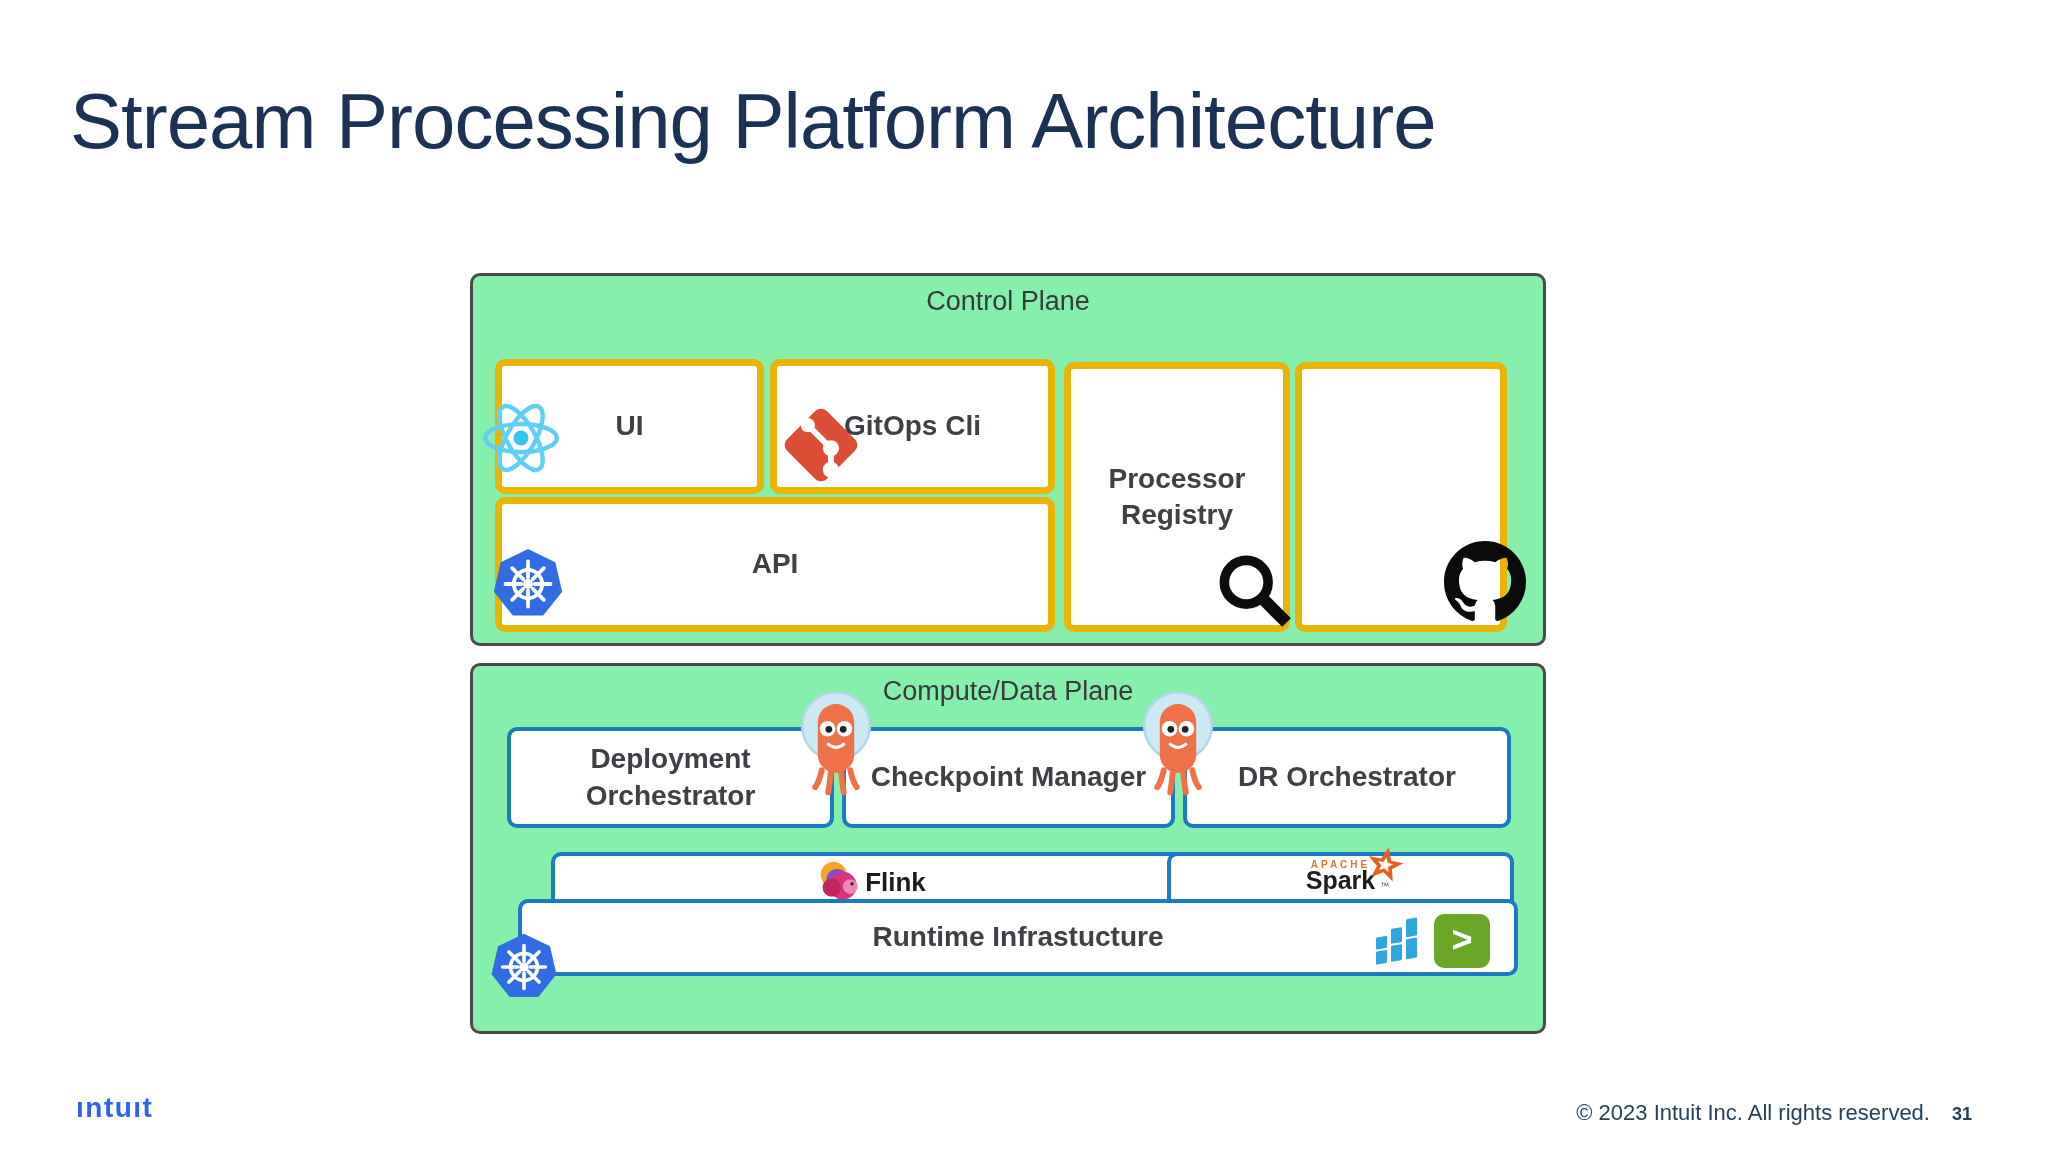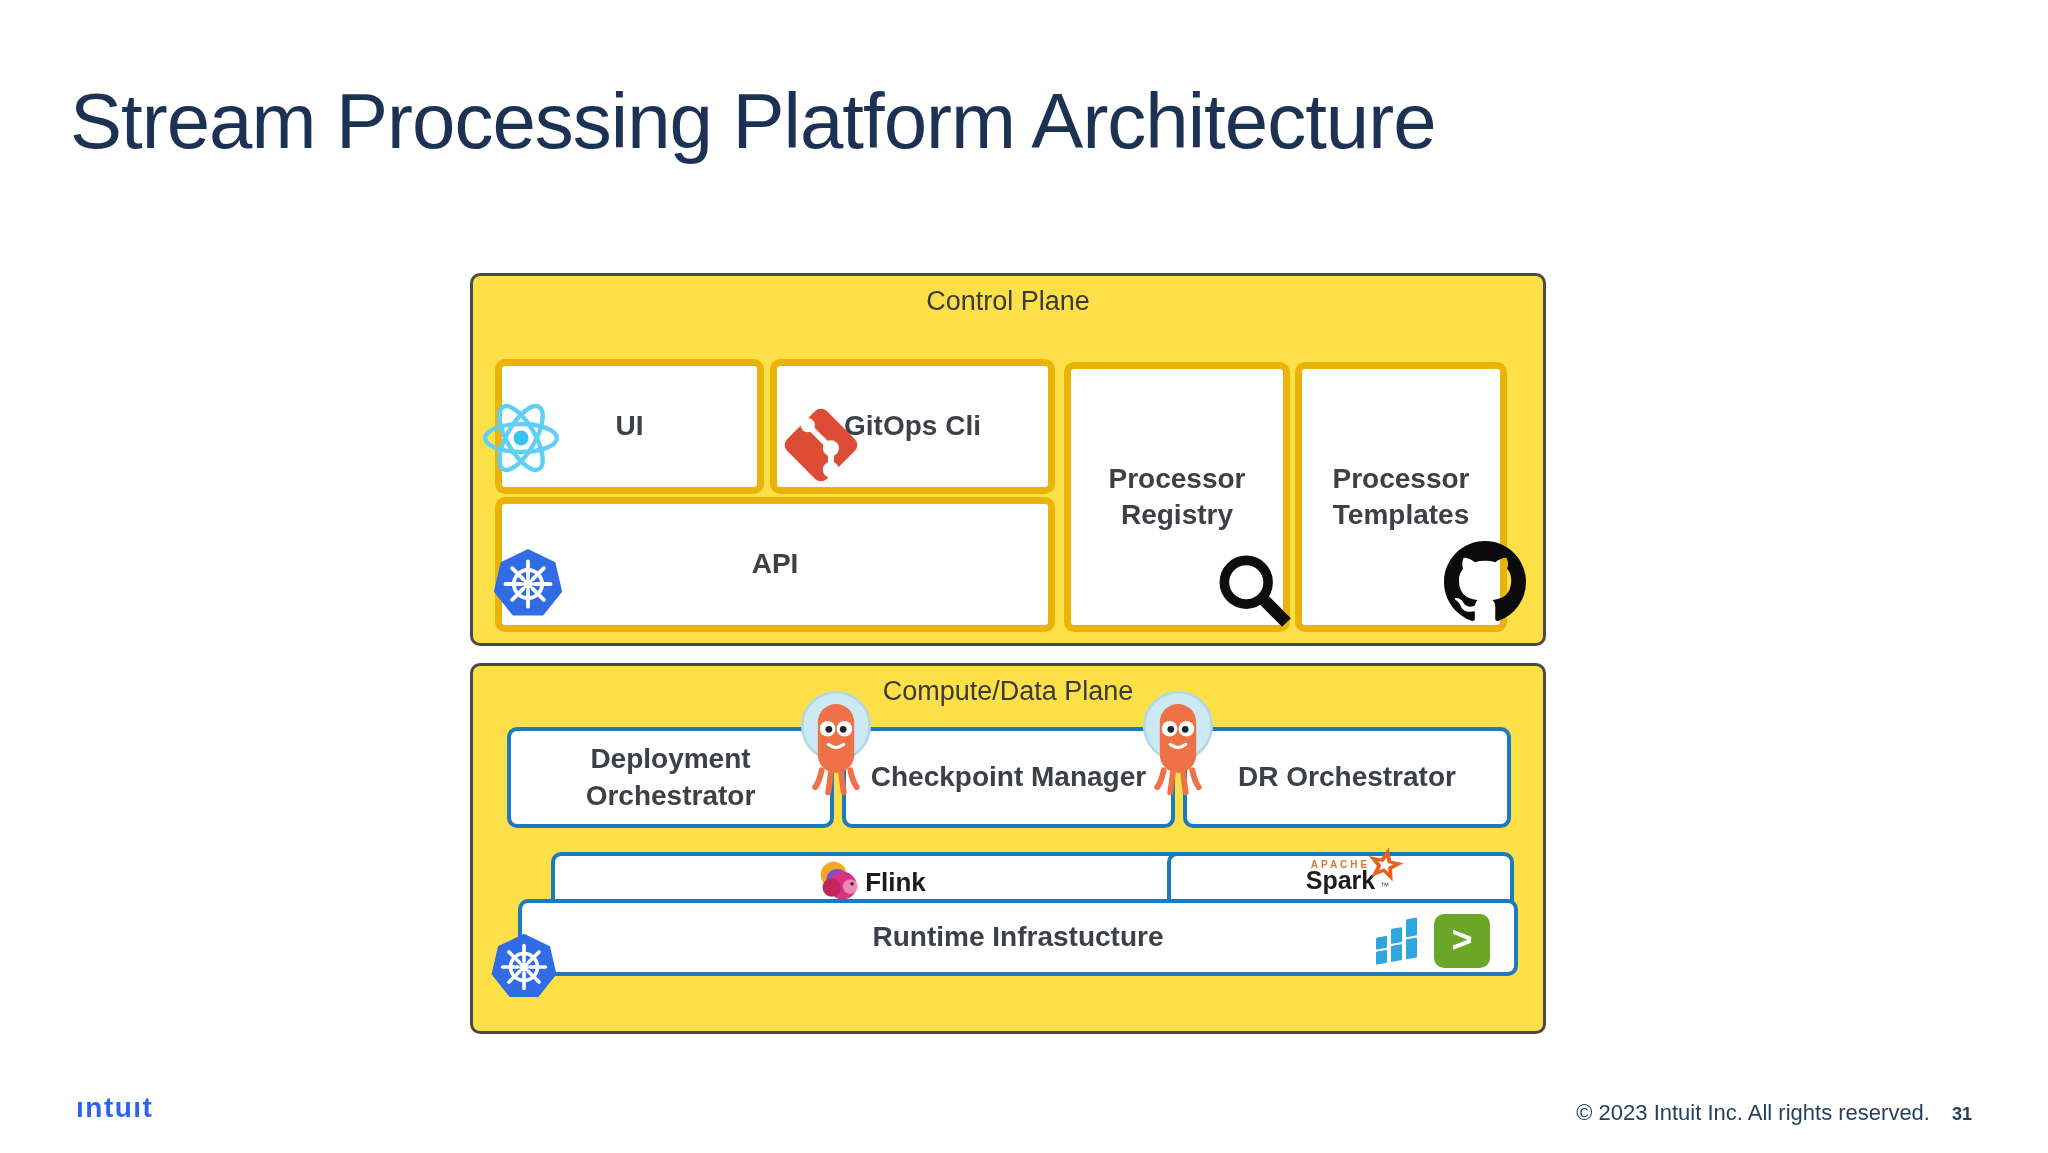--- a/index.html
+++ b/index.html
@@ -3,21 +3,21 @@
 <meta charset="utf-8">
 <style>
   html,body{margin:0;padding:0;background:#ffffff;}
   .slide{position:relative;width:2048px;height:1153px;background:#ffffff;overflow:hidden;
          font-family:"Liberation Sans",sans-serif;}
 
   .title{position:absolute;left:70px;top:76px;font-size:78px;font-weight:400;
          letter-spacing:-1px;color:#1c3254;white-space:nowrap;}
 
   
-  .plane{position:absolute;background:#fde047;border:3px solid #4a4a4a;border-radius:10px;}
+  .plane{position:absolute;background:#86efac;border:3px solid #4a4a4a;border-radius:10px;}
   .plane-label{position:absolute;top:10px;left:0;width:100%;text-align:center;
                font-size:27px;color:#3a3a3a;}
 
   #control-plane{left:470px;top:273px;width:1070px;height:367px;}
   #compute-plane{left:470px;top:663px;width:1070px;height:365px;}
 
   .gbox{position:absolute;background:#ffffff;border:7px solid #eab308;border-radius:10px;
         display:flex;align-items:center;justify-content:center;text-align:center;}
   .bbox{position:absolute;background:#ffffff;border:4px solid #1b7ac2;border-radius:10px;
         display:flex;align-items:center;justify-content:center;text-align:center;box-sizing:border-box;}
@@ -136,21 +136,20 @@
       <span class="box-label narrow-label">Processor Registry</span>
       <span class="icon-abs mag-pos">
         <svg width="84" height="84" viewBox="0 0 48 48">
           <circle cx="19" cy="19" r="12.5" fill="none" stroke="#0d0d0d" stroke-width="5.5"></circle>
           <line x1="29" y1="29" x2="42" y2="42" stroke="#0d0d0d" stroke-width="7" stroke-linecap="butt"></line>
         </svg>
       </span>
     </div>
 
     <div class="gbox templates-box">
-      <span class="box-label narrow-label">Processor Templates</span>
       <span class="icon-abs github-pos">
         <svg width="82" height="82" viewBox="0 0 16 16">
           <path fill-rule="evenodd" clip-rule="evenodd" fill="#0b0b0b" d="M8 0C3.58 0 0 3.58 0 8c0 3.54 2.29 6.53 5.47 7.59.4.07.55-.17.55-.38 0-.19-.01-.82-.01-1.49-2.01.37-2.53-.49-2.69-.94-.09-.23-.48-.94-.82-1.13-.28-.15-.68-.52-.01-.53.63-.01 1.08.58 1.23.82.72 1.21 1.87.87 2.33.66.07-.52.28-.87.51-1.07-1.78-.2-3.64-.89-3.64-3.95 0-.87.31-1.59.82-2.15-.08-.2-.36-1.02.08-2.12 0 0 .67-.21 2.2.82.64-.18 1.32-.27 2-.27s1.36.09 2 .27c1.53-1.04 2.2-.82 2.2-.82.44 1.1.16 1.92.08 2.12.51.56.82 1.27.82 2.15 0 3.07-1.87 3.75-3.65 3.95.29.25.54.73.54 1.48 0 1.07-.01 1.93-.01 2.2 0 .21.15.46.55.38A8.013 8.013 0 0 0 16 8c0-4.42-3.58-8-8-8z"></path>
         </svg>
       </span>
     </div>
   </div>
 
   <div class="plane" id="compute-plane">
     <div class="plane-label">Compute/Data Plane</div>

